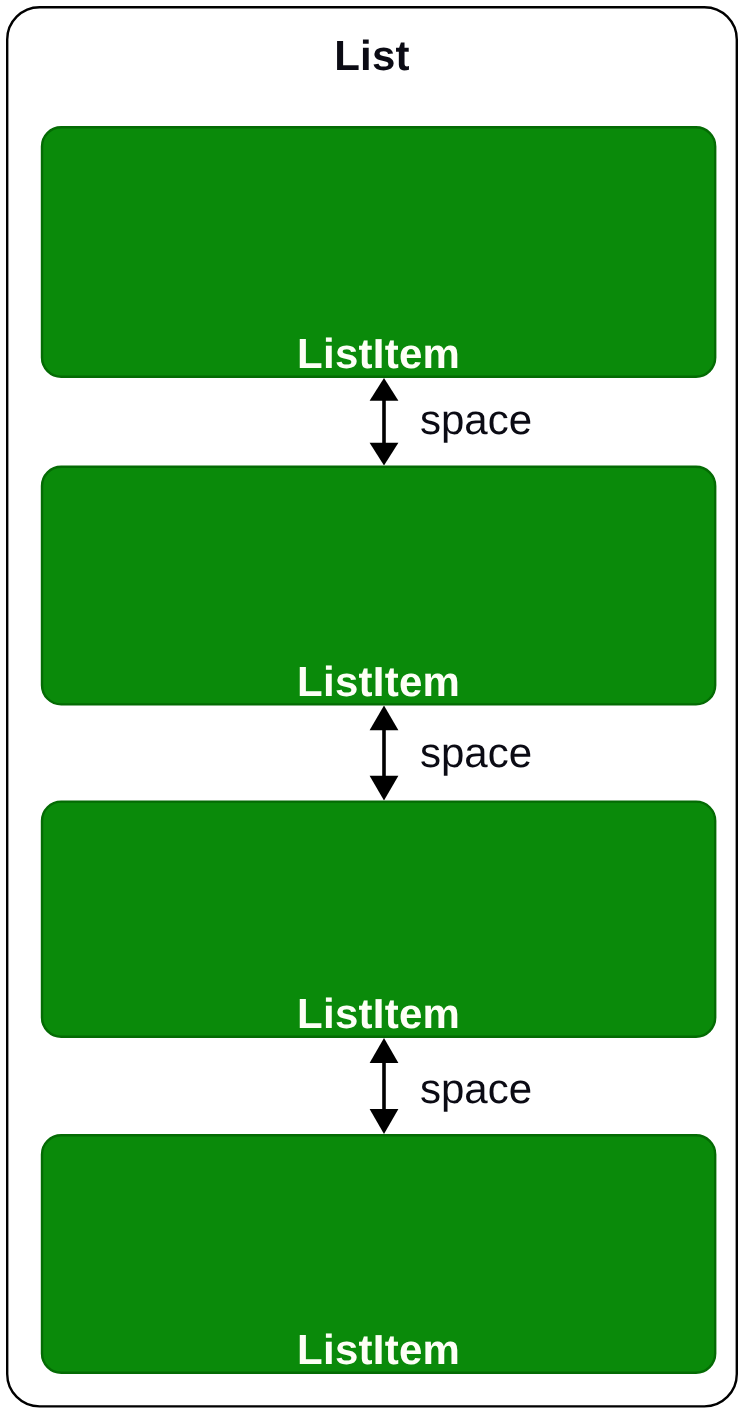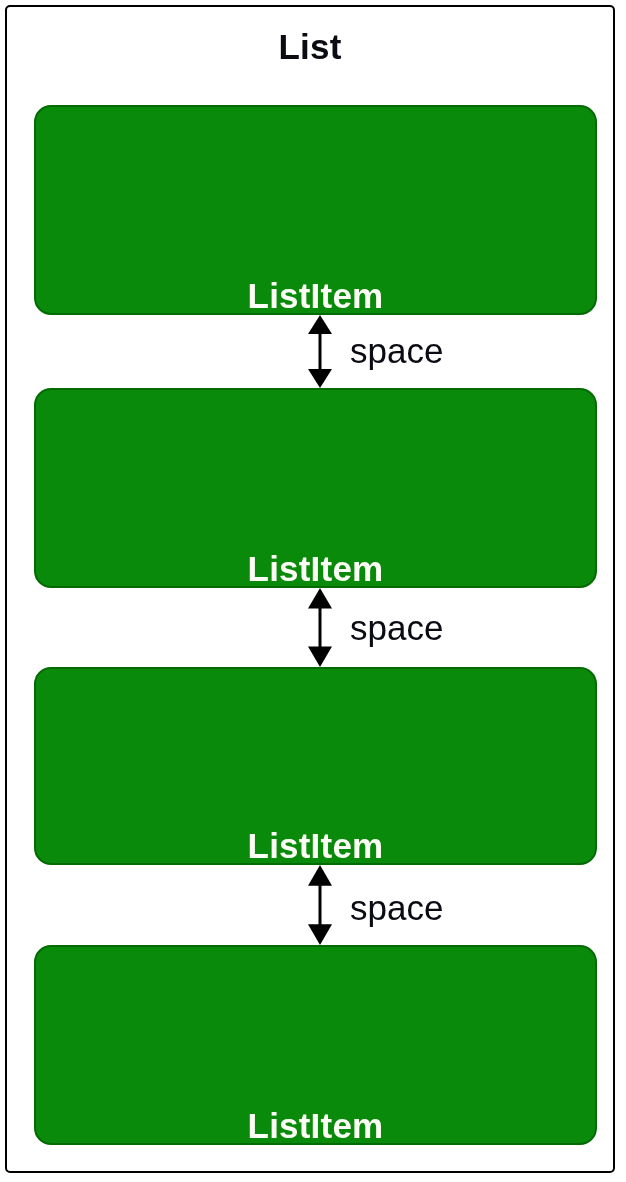--- a/index.html
+++ b/index.html
@@ -24,21 +24,21 @@
 
   
   .list-container {
     position: absolute;
     left: 5px;
     top: 5px;
     width: 610px;
     height: 1168px;
     box-sizing: border-box;
     border: 2px solid #000000;
-    border-radius: 5px;
+    border-radius: 28px;
     background: #ffffff;
   }
 
   .list-title {
     position: absolute;
     left: 0;
     top: 22px;
     width: 100%;
     text-align: center;
     font-size: 35px;

